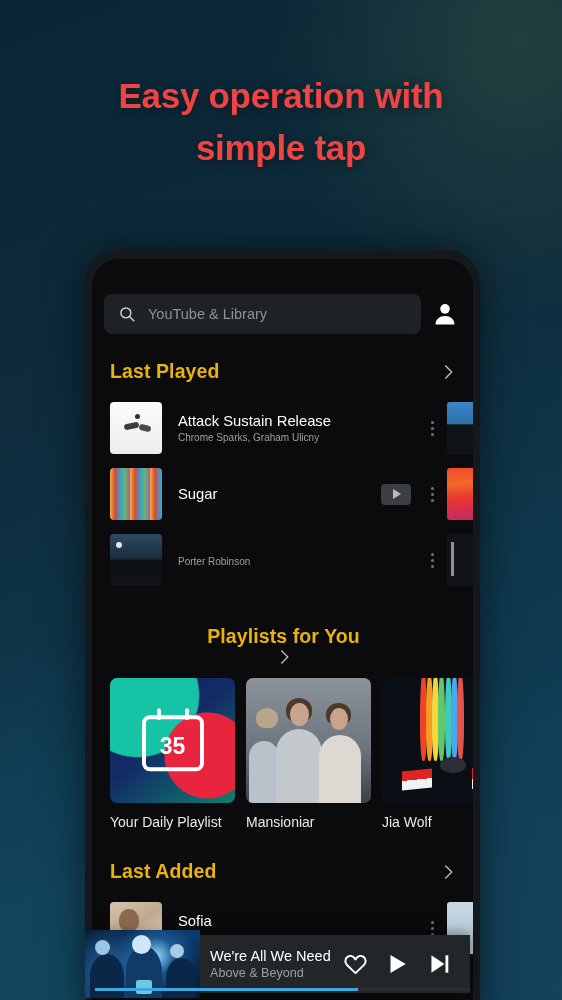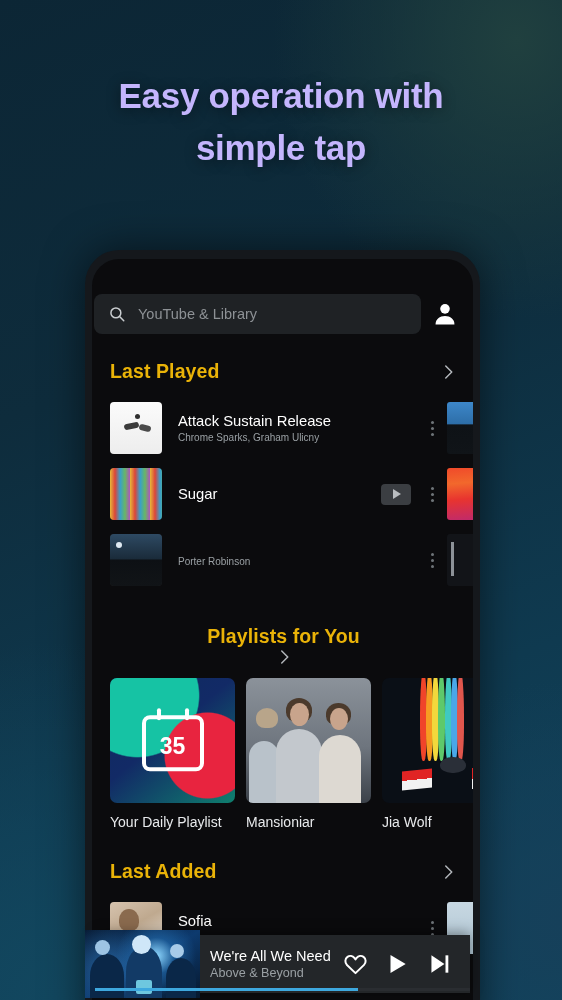--- a/index.html
+++ b/index.html
@@ -18,21 +18,21 @@
       radial-gradient(ellipse 95% 55% at 10% 100%, #12475f 0%, rgba(18,71,95,0) 65%),
       radial-gradient(ellipse 60% 40% at 100% 92%, #16405a 0%, rgba(22,64,90,0) 60%),
       linear-gradient(160deg, #0c2635 0%, #0e2c3c 35%, #0f3a50 70%, #10455f 100%);
   }
 
   
   #headline {
     position:absolute; top:70px; left:0; width:562px;
     text-align:center;
     font-size:35px; font-weight:bold; line-height:1.48;
-    color:#c4b5fd;
+    color:#ef4444;
     letter-spacing:-0.3px;
     text-shadow:0 2px 14px rgba(0,0,0,.45);
   }
   #headline .l1 { display:block; }
   #headline .l2 { display:block; }
 
   
   #phone {
     position:absolute;
     left:85px; top:250px;
@@ -46,21 +46,21 @@
     position:absolute;
     left:7px; top:9px; right:7px; bottom:0;
     background:#0b0b0d;
     border-radius:27px 27px 0 0;
     overflow:hidden;
   }
 
   
   .search-row {
     display:flex; align-items:center;
-    padding:35px 14px 0 2px;
+    padding:35px 14px 0 12px;
     gap:10px;
   }
   .search-box {
     flex:1; height:40px;
     background:#1f2225;
     border-radius:8px;
     display:flex; align-items:center;
     padding:0 14px; gap:12px;
   }
   .search-ph { color:#8d9195; font-size:14.5px; }

